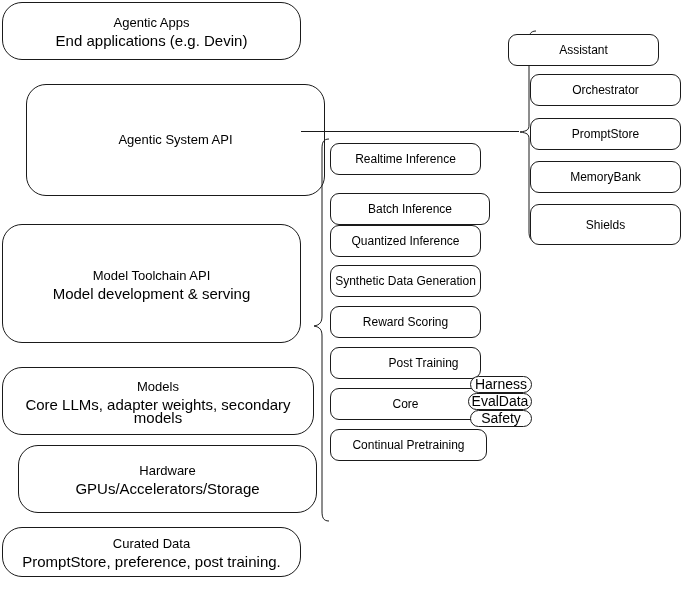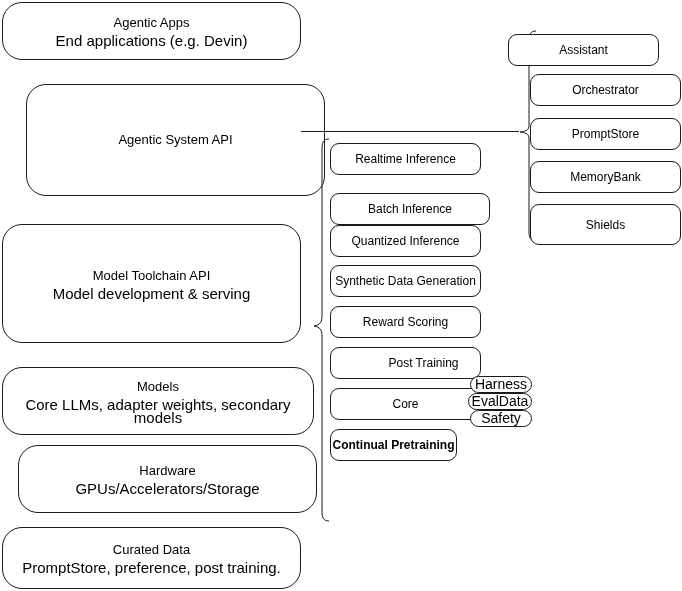--- a/index.html
+++ b/index.html
@@ -110,21 +110,21 @@
   <div class="box layer" style="left:2px; top:367px; width:312px; height:68px;">
     <div class="box-title">Models</div>
     <div class="box-sub">Core LLMs, adapter weights, secondary models</div>
   </div>
 
   <div class="box layer" style="left:18px; top:445px; width:299px; height:68px;">
     <div class="box-title">Hardware</div>
     <div class="box-sub">GPUs/Accelerators/Storage</div>
   </div>
 
-  <div class="box layer" style="left:2px; top:527px; width:299px; height:62px;">
+  <div class="box layer" style="left:2px; top:527px; width:299px; height:50px;">
     <div class="box-title">Curated Data</div>
     <div class="box-sub">PromptStore, preference, post training.</div>
   </div>
 
   <div class="connector" style="left:301px; top:131px; width:218px;"></div>
 
   <svg class="brace" style="left:300px; top:138px;" width="32" height="384" viewBox="0 0 32 384">
     <path d="M 29 1
              C 23 1, 22 5, 22 11
              L 22 178
@@ -158,21 +158,21 @@
   </div>
   <div class="pillbox" style="left:330px; top:306px; width:151px; height:32px;">
     <span>Reward Scoring</span>
   </div>
   <div class="pillbox" style="left:330px; top:347px; width:151px; height:32px;padding-left:36px;">
     <span>Post Training</span>
   </div>
   <div class="pillbox" style="left:330px; top:388px; width:151px; height:32px;">
     <span>Core</span>
   </div>
-  <div class="pillbox" style="left:330px; top:429px; width:127px; height:32px;font-weight:bold;">
+  <div class="pillbox" style="left:330px; top:429px; width:157px; height:32px;">
     <span>Continual Pretraining</span>
   </div>
 
   <div class="tag" style="left:470px; top:376px; width:62px; height:17px;">
     <span>Harness</span>
   </div>
   <div class="tag" style="left:468px; top:393px; width:64px; height:17px;">
     <span>EvalData</span>
   </div>
   <div class="tag" style="left:470px; top:410px; width:62px; height:17px;">

